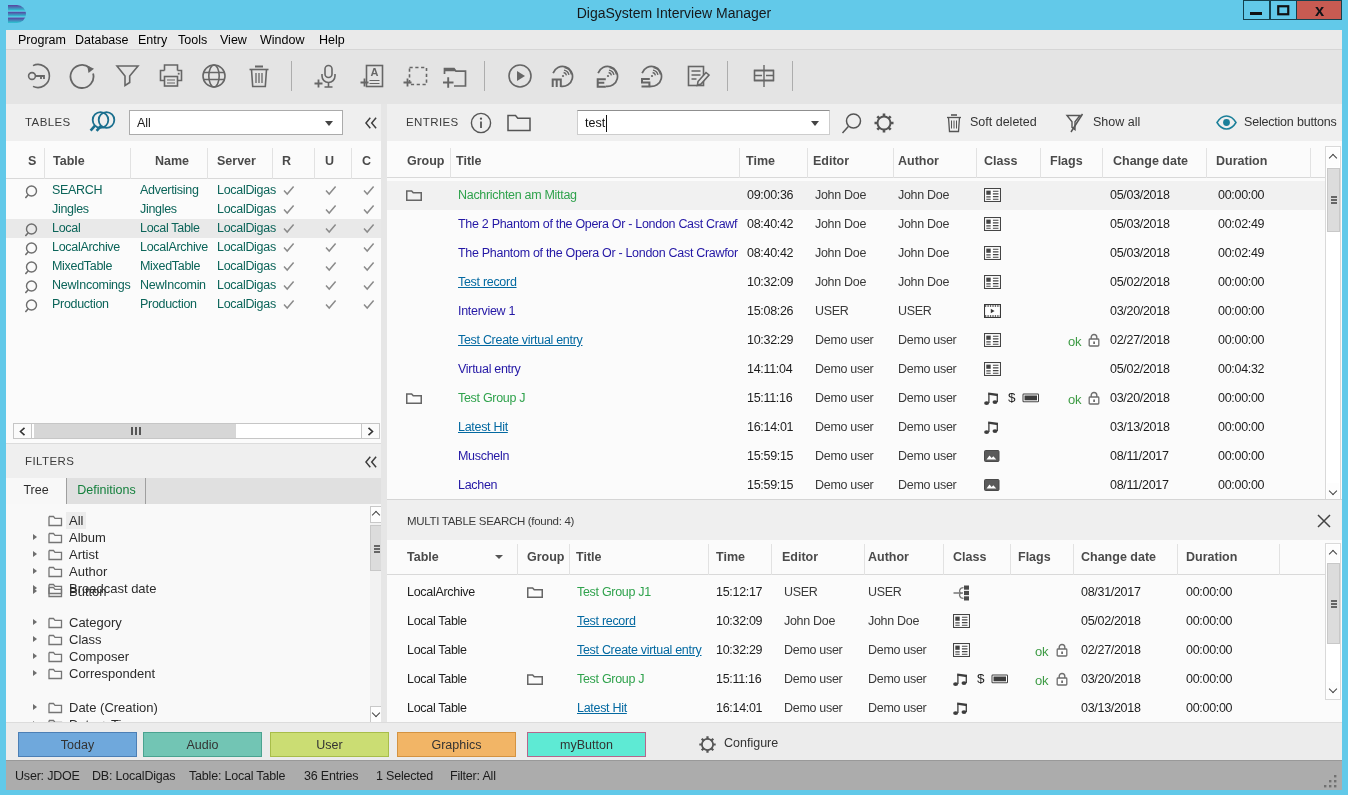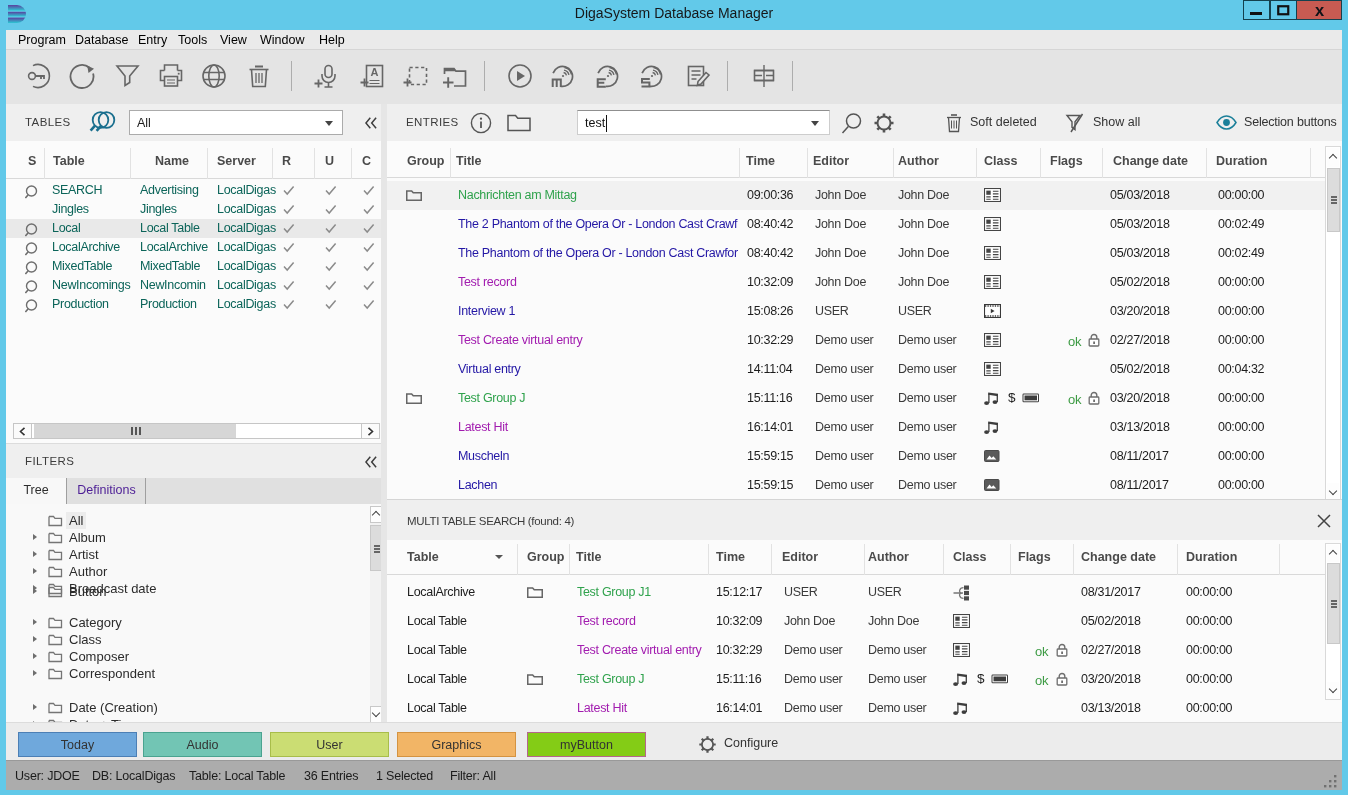--- a/index.html
+++ b/index.html
@@ -44,21 +44,21 @@
 .sbtn { position:absolute; background:#fdfdfd; border:1px solid #c8c8c8; }
 .chu, .chd { position:absolute; left:50%; width:6px; height:6px; border-left:1.4px solid #444; border-top:1.4px solid #444; }
 .chu { top:55%; transform:translate(-50%,-50%) rotate(45deg); }
 .chd { top:42%; transform:translate(-50%,-50%) rotate(225deg); }
 .thumbv { position:absolute; background:#dcdcdc; border:1px solid #c8c8c8; }
 
 .erow { position:absolute; left:0; width:938px; height:29px; line-height:29px; font-size:12.5px; }
 .erow span { position:absolute; top:0; white-space:nowrap; letter-spacing:-0.3px; }
 .mrow { position:absolute; left:0; width:938px; height:29px; line-height:29px; font-size:12.5px; }
 .mrow span { position:absolute; top:0; white-space:nowrap; letter-spacing:-0.3px; }
-.ttl { width:280px; overflow:hidden; } .mttl { width:130px; overflow:hidden; } .green { color:#2fa24c; } .navy { color:#2317a5; } .orange { color:#a21caf; }
+.ttl { width:280px; overflow:hidden; } .mttl { width:130px; overflow:hidden; } .green { color:#2fa24c; } .navy { color:#2317a5; } .orange { color:#0369a1;text-decoration:underline; }
 .gray1 { color:#3a3a3a; } .blk { color:#1d1d1d; }
 .ok { position:absolute; color:#3d9b44; font-size:13px; }
 .ic { position:absolute; }
 </style>
 </head>
 <body>
 <div class="win"></div>
 
 <svg class="abs" style="left:8px;top:5px" width="18" height="18" viewBox="0 0 18 18">
   <defs>
@@ -69,21 +69,21 @@
     <clipPath id="dclip">
         <path d="M0,0 h9 a9,9 0 0 1 0,18 h-9 z"></path>
       </clipPath>
   </defs>
   <g clip-path="url(#dclip)">
     <rect x="0" y="0" width="18" height="5.6" fill="url(#dg)"></rect>
     <rect x="0" y="6.8" width="18" height="4.6" fill="url(#dg)"></rect>
     <rect x="0" y="12.6" width="18" height="5.4" fill="url(#dg)"></rect>
   </g>
 </svg>
-<div class="titletext">DigaSystem Database Manager</div>
+<div class="titletext">DigaSystem Interview Manager</div>
 <div class="capbtn btn-min"></div>
 <div class="capbtn btn-max"></div>
 <div class="capbtn btn-close"></div>
 <svg class="abs" style="left:1249px;top:11px" width="15" height="5">
     <rect x="1" y="1" width="12" height="3" fill="#111"></rect>
   </svg>
 <svg class="abs" style="left:1277px;top:5px" width="13" height="11">
     <rect x="1.25" y="1.25" width="10" height="8" fill="none" stroke="#111" stroke-width="2.2"></rect>
   </svg>
 <svg class="abs" style="left:1311px;top:3px" width="17" height="15" viewBox="0 0 17 15">
@@ -388,21 +388,21 @@
   
   <div class="phdr" style="left:0;top:339px;width:375px;height:35px;border-top:1px solid #dcdcdc;">
     <span style="position:absolute;left:19px;top:11px;letter-spacing:0.4px;">FILTERS</span>
     <svg style="position:absolute;left:359px;top:12px" width="12" height="12" viewBox="0 0 12 12" fill="none" stroke="#3d3d3d" stroke-width="1.5">
       <path d="M5.3,0.8 L0.9,6 L5.3,11.2 M11.1,0.8 L6.7,6 L11.1,11.2"></path>
     </svg>
   </div>
   
   <div style="position:absolute;left:0;top:374px;width:375px;height:26px;background:#e0e0e0;">
     <div style="position:absolute;left:0;top:0;width:61px;height:26px;background:#f8f8f8;border-right:1px solid #9f9f9f;text-align:center;line-height:25px;font-size:12.5px;color:#2e2e2e;">Tree</div>
-    <div style="position:absolute;left:62px;top:0;width:78px;height:26px;border-right:1px solid #9f9f9f;text-align:center;line-height:25px;font-size:12.5px;color:#4c1d95;">Definitions</div>
+    <div style="position:absolute;left:62px;top:0;width:78px;height:26px;border-right:1px solid #9f9f9f;text-align:center;line-height:25px;font-size:12.5px;color:#15803d;">Definitions</div>
   </div>
   
   <div style="position:absolute;left:0;top:400px;width:375px;height:219px;background:#f9f9f9;overflow:hidden;" id="tree">
     <div class="treerow" style="top:8px">
         <svg class="chk" style="left:42px;top:2px" width="15" height="13" viewBox="0 0 15 13">
           <use href="#fold"></use>
         </svg>
         <span style="position:absolute;left:60px;background:#ececec;padding:0 3px;">All</span>
       </div>
     <div class="treerow" style="top:25px">
@@ -892,21 +892,21 @@
         <i class="chd"></i>
       </div>
   </div>
 </div>
 
 <div class="btnband">
   <div class="bbtn" style="left:12px;background:#6fa8dc;border:1px solid #4c7fb5;">Today</div>
   <div class="bbtn" style="left:137px;background:#72c5b4;border:1px solid #4aa390;">Audio</div>
   <div class="bbtn" style="left:264px;background:#cbdd73;border:1px solid #a8bd4a;">User</div>
   <div class="bbtn" style="left:391px;background:#f2b566;border:1px solid #d49341;">Graphics</div>
-  <div class="bbtn" style="left:521px;background:#84cc16;border:1px solid #b5668c;">myButton</div>
+  <div class="bbtn" style="left:521px;background:#5eead4;border:1px solid #b5668c;">myButton</div>
   <svg class="abs" style="left:692px;top:12px" width="19" height="19" viewBox="0 0 22 22">
       <g fill="none" stroke="#555" stroke-width="2">
         <circle cx="11" cy="11" r="6.5"></circle>
         <g stroke-width="2.6">
           <path d="M11,1.5 v3.4 M11,17.1 v3.4 M1.5,11 h3.4 M17.1,11 h3.4 M4.3,4.3 l2.4,2.4 M15.3,15.3 l2.4,2.4 M17.7,4.3 l-2.4,2.4 M6.7,15.3 l-2.4,2.4"></path>
         </g>
         <circle cx="11" cy="11" r="2.6" fill="#ececec" stroke="none"></circle>
       </g>
     </svg>
     <span class="abs" style="left:718px;top:13px;font-size:12.5px;color:#333">Configure</span>

